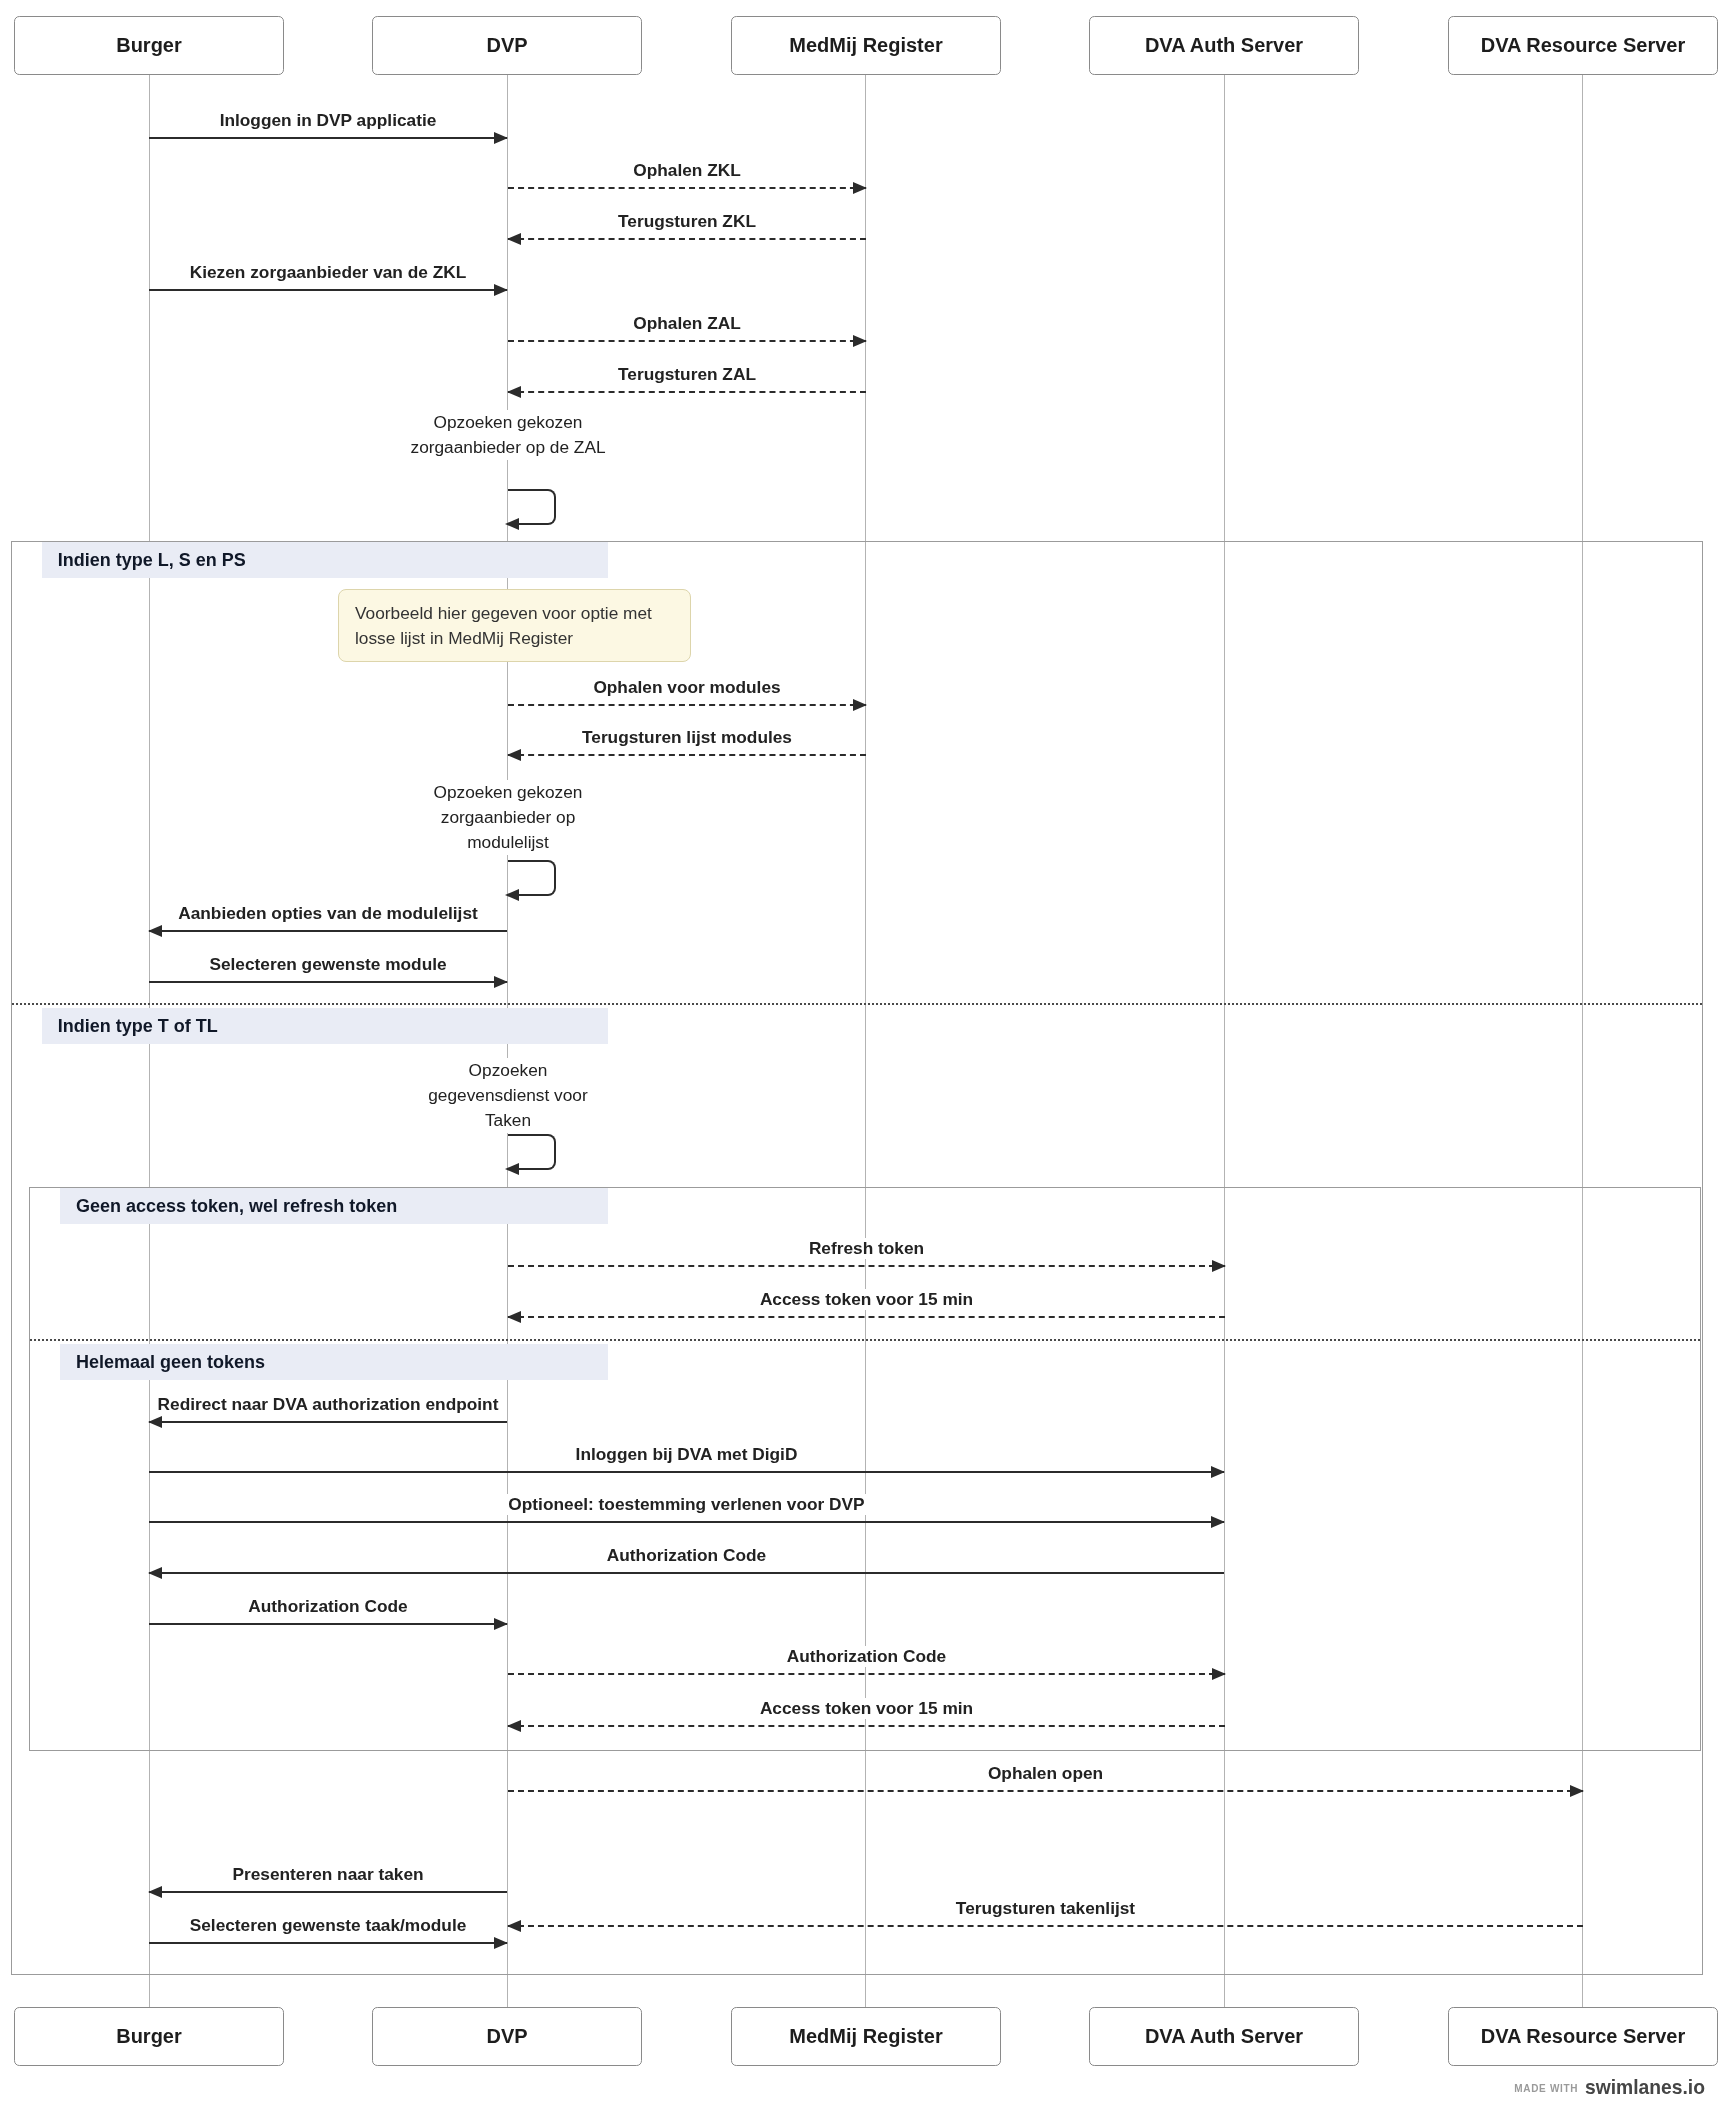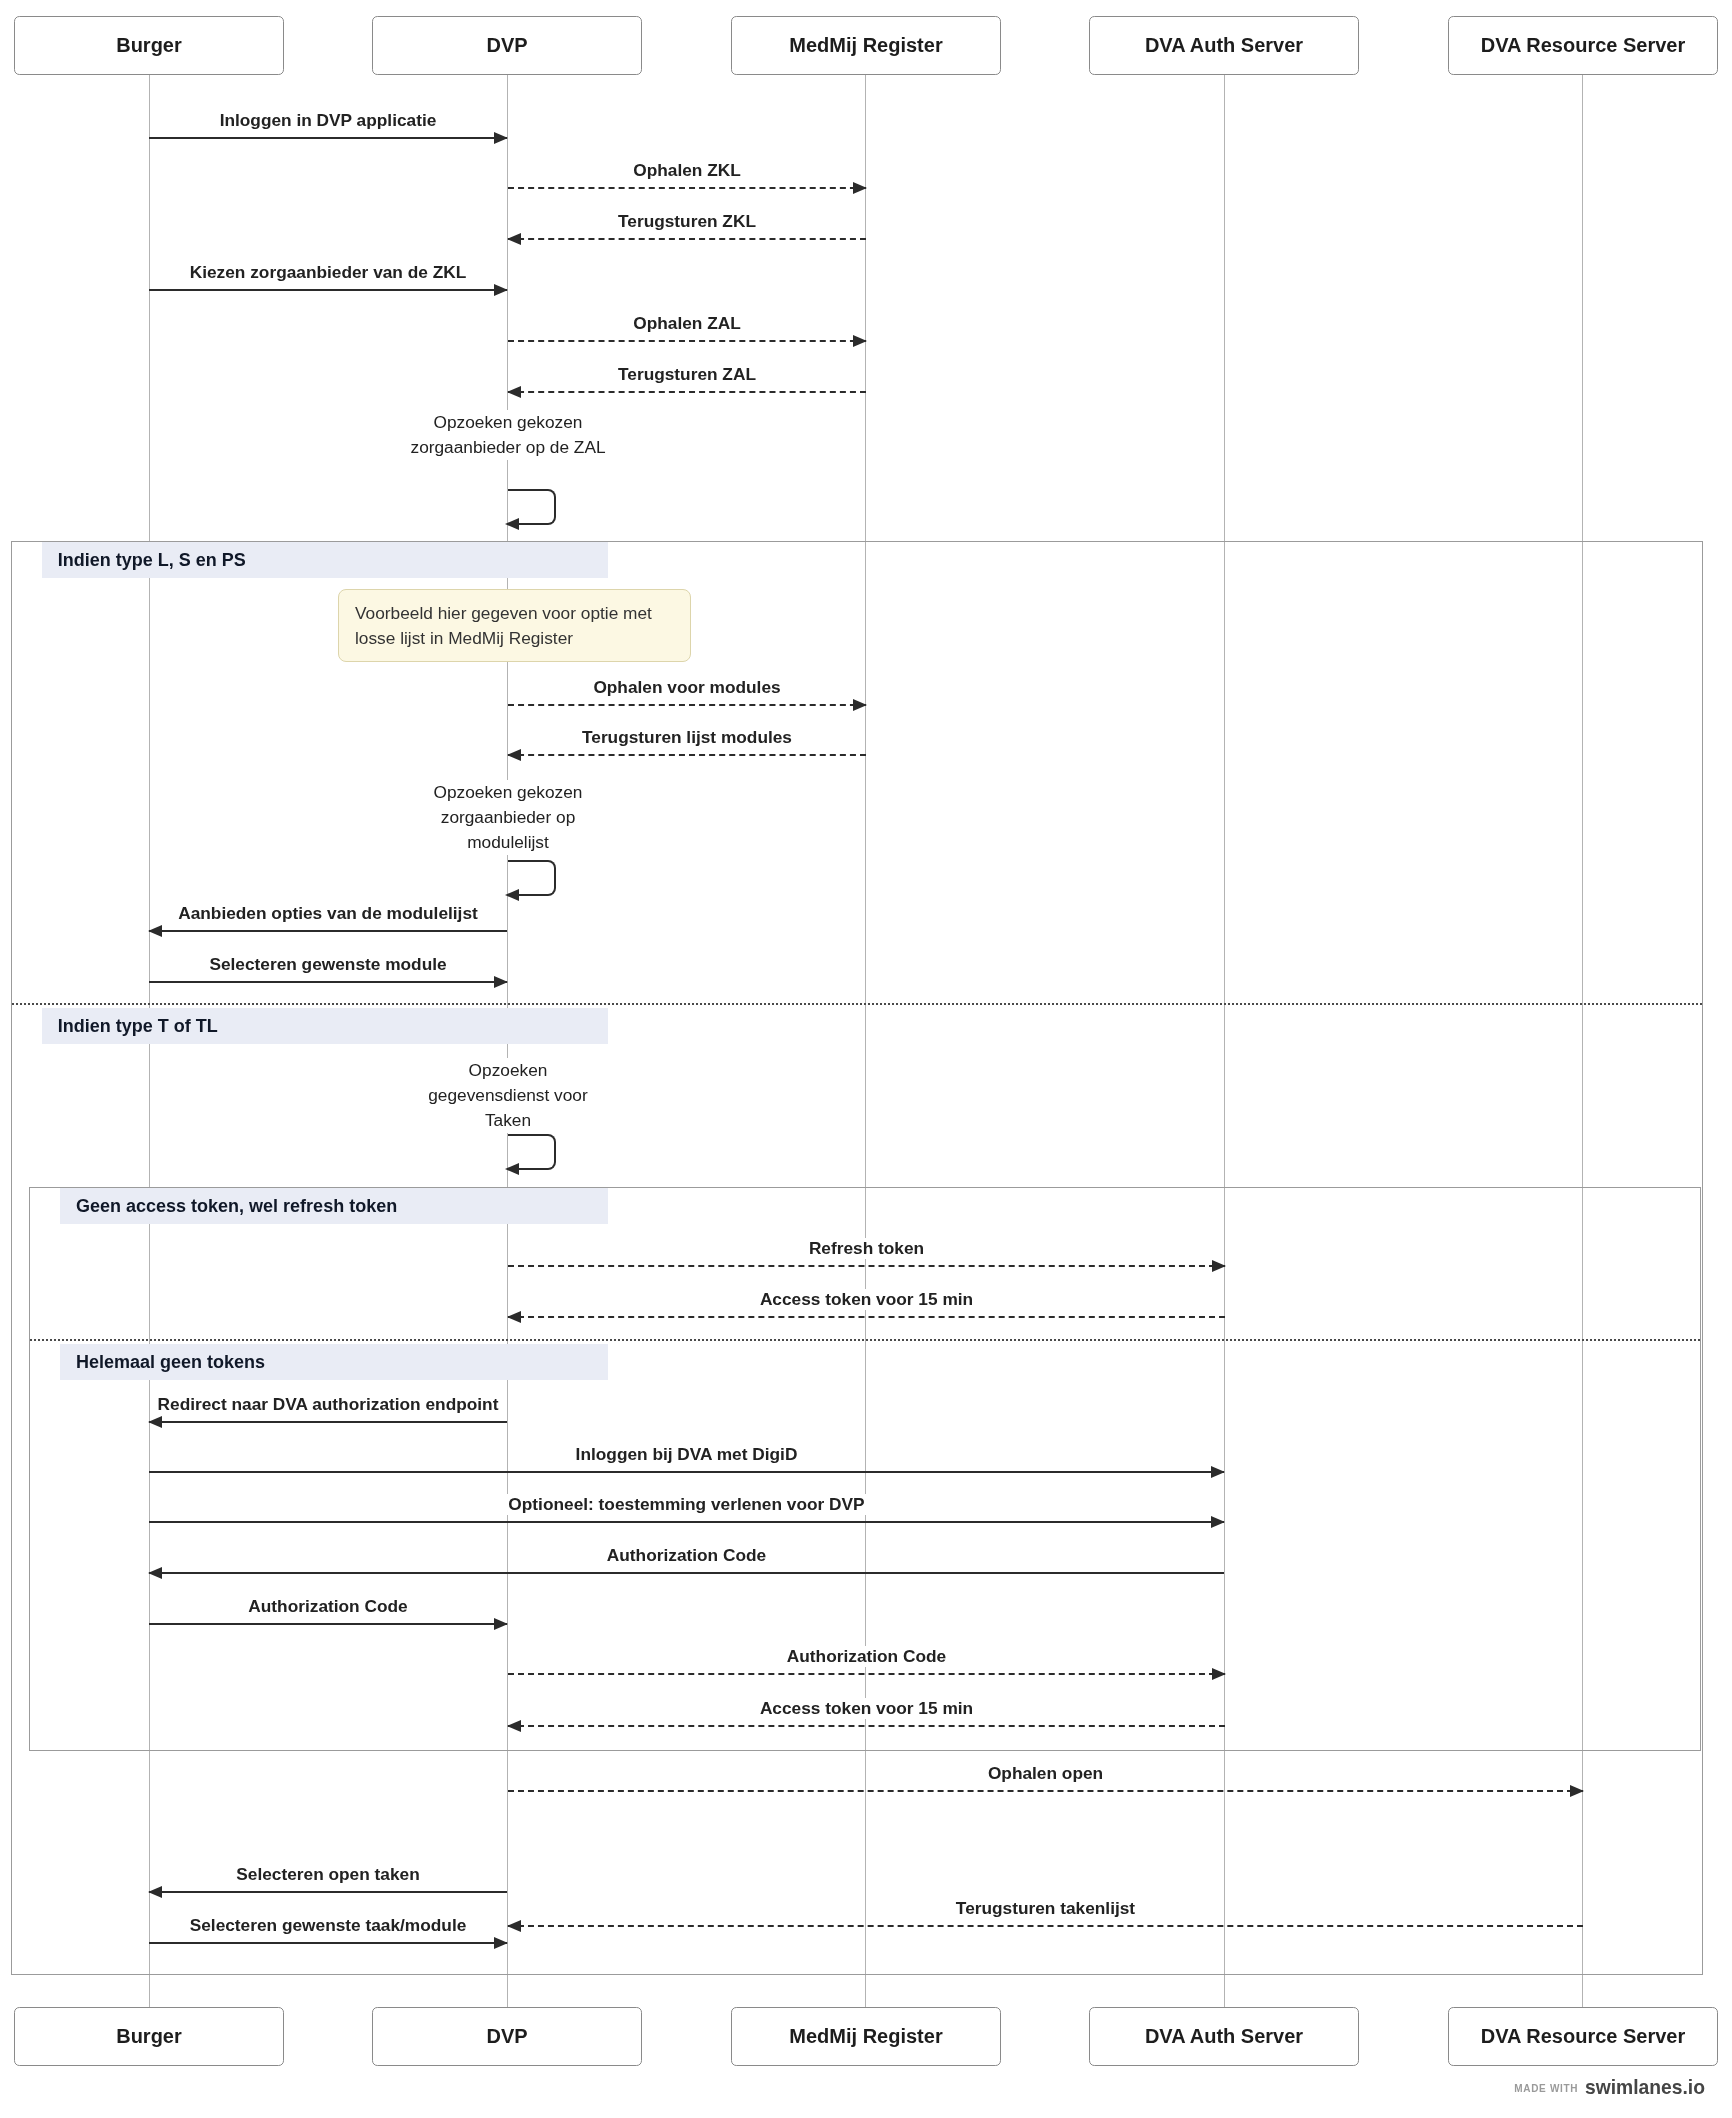--- a/index.html
+++ b/index.html
@@ -214,21 +214,21 @@
         <span class="head r"></span>
       </div>
   </div>
   <div class="m" style="left:508px;top:1898px;width:1075px">
     <div class="lab">Terugsturen takenlijst</div>
     <div class="ln d">
         <span class="head l"></span>
       </div>
   </div>
   <div class="m" style="left:149px;top:1864px;width:358px">
-    <div class="lab">Selecteren open taken</div>
+    <div class="lab">Presenteren naar taken</div>
     <div class="ln s">
         <span class="head l"></span>
       </div>
   </div>
   <div class="m" style="left:149px;top:1915px;width:358px">
     <div class="lab">Selecteren gewenste taak/module</div>
     <div class="ln s">
         <span class="head r"></span>
       </div>
   </div>

